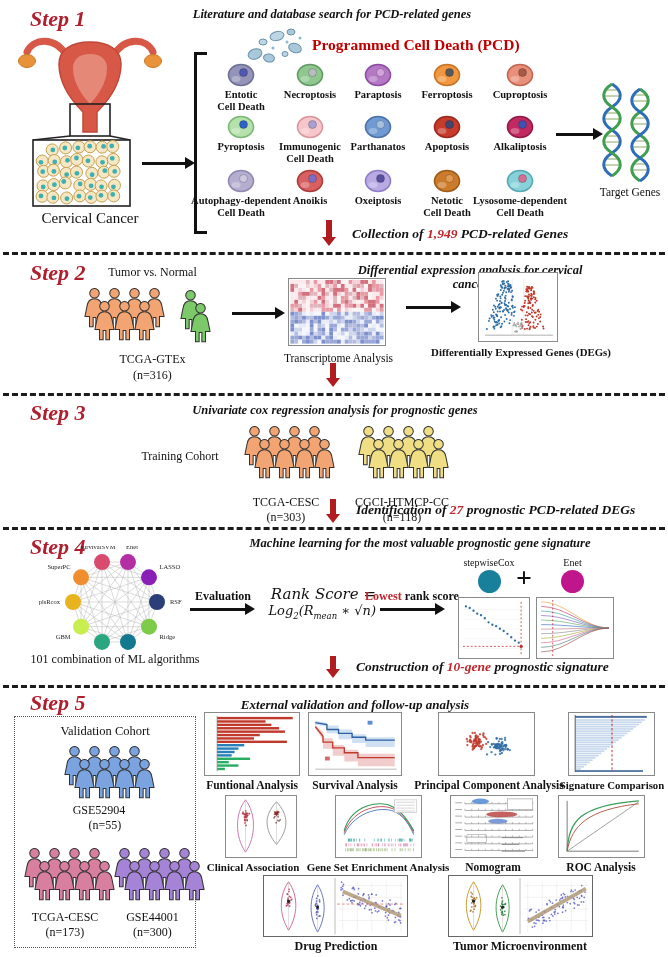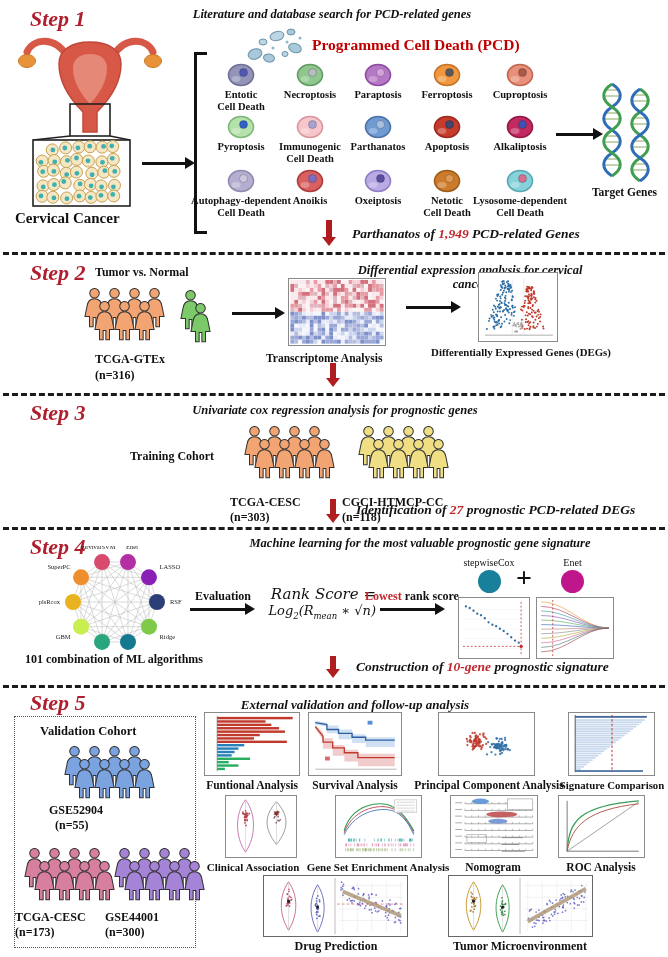--- a/index.html
+++ b/index.html
@@ -1,21 +1,21 @@
 <!DOCTYPE html>
 <html><head>
 <meta charset="utf-8">
 <style>
 *{margin:0;padding:0;box-sizing:border-box}
 html,body{background:#fff}
 .canvas{position:relative;width:668px;height:957px;background:#ffffff;font-family:"Liberation Serif",serif;color:#111;overflow:hidden}
 .abs{position:absolute}
 .step-label{position:absolute;font-style:italic;font-weight:bold;font-size:22px;color:#b01f2e}
 .hdr{position:absolute;font-style:italic;font-weight:bold;font-size:12.5px;text-align:center;line-height:1.1}
-.lbl{position:absolute;font-weight:bold;line-height:1.12}
+.lbl{position:absolute;font-weight:normal;text-align:center;line-height:1.12}
 .result{position:absolute;font-style:italic;font-weight:bold;font-size:13.5px;white-space:nowrap}
 .hl{color:#c0272d}
 .sep{position:absolute;left:3px;right:3px;border-top:3.5px dashed #1b1b1b;height:0}
 .arrow-right{position:absolute;height:2.8px;background:#111}
 .arrow-right:after{content:"";position:absolute;right:-9px;top:-4.6px;width:0;height:0;border-left:10px solid #111;border-top:6px solid transparent;border-bottom:6px solid transparent}
 .arrow-down-red{position:absolute;width:5.5px;background:#b01d20}
 .arrow-down-red:after{content:"";position:absolute;bottom:-8px;left:-4.5px;width:0;height:0;border-top:9px solid #b01d20;border-left:7.5px solid transparent;border-right:7.5px solid transparent}
 .bracket{position:absolute;width:13px;border-left:3px solid #111;border-top:3px solid #111;border-bottom:3px solid #111}
 .panel{position:absolute;border:1.3px solid #8a8a8a;background:#fff}
 .plabel{position:absolute;font-weight:bold;font-size:11.5px;white-space:nowrap;transform:translateX(-50%)}
@@ -295,21 +295,21 @@
         <line x1="3" y1="60" x2="18" y2="60" stroke="#88a860" stroke-width="1"></line>
       <line x1="4" y1="77" x2="17" y2="77" stroke="#88a860" stroke-width="1"></line>
         <line x1="3" y1="83" x2="18" y2="83" stroke="#88a860" stroke-width="1"></line>
       <path d="M10,2 C21,9 21,18 10,25 C-1,32 -1,41 10,48 C21,55 21,64 10,71 C-1,78 -1,87 10,94" fill="none" stroke="#3f9e4f" stroke-width="3"></path>
       <path d="M10,2 C-1,9 -1,18 10,25 C21,32 21,41 10,48 C-1,55 -1,64 10,71 C21,78 21,87 10,94" fill="none" stroke="#2f6db8" stroke-width="3"></path>
     </g>
   </svg>
   <div class="lbl" style="left:592px;top:186px;width:76px;font-size:11.5px">Target Genes</div>
 
   <div class="arrow-down-red" style="left:326px;top:220px;height:18px"></div>
-  <div class="result" style="left:352px;top:226px"><span>Parthanatos of </span><span class="hl">1,949</span><span> PCD-related Genes</span></div>
+  <div class="result" style="left:352px;top:226px"><span>Collection of </span><span class="hl">1,949</span><span> PCD-related Genes</span></div>
 
   <div class="sep" style="top:252px"></div>
 
   <div class="step-label" style="left:30px;top:260px">Step 2</div>
   <div class="hdr" style="left:340px;top:264px;width:260px">Differential expression analysis for cervical cancer</div>
   <div class="lbl" style="left:95px;top:266px;width:115px;font-size:12px">Tumor vs. Normal</div>
   <div class="cohort" style="left:82px;top:288px;width:90px;height:58px">
       <div class="person" style="left: 0px; top: 0px;"><svg viewBox="0 0 22 36" width="25" height="41">
           <circle cx="11" cy="4.6" r="4.2" fill="#f2a473" stroke="#333" stroke-width="0.9"></circle>
           <path d="M11,9.5 C6.5,9.5 4.8,12.5 4.3,16.5 L2.6,25 L6.6,25 L6.6,34 L9.8,34 L9.8,26 L12.2,26 L12.2,34 L15.4,34 L15.4,25 L19.4,25 L17.7,16.5 C17.2,12.5 15.5,9.5 11,9.5 Z" fill="#f2a473" stroke="#333" stroke-width="0.9"></path>

